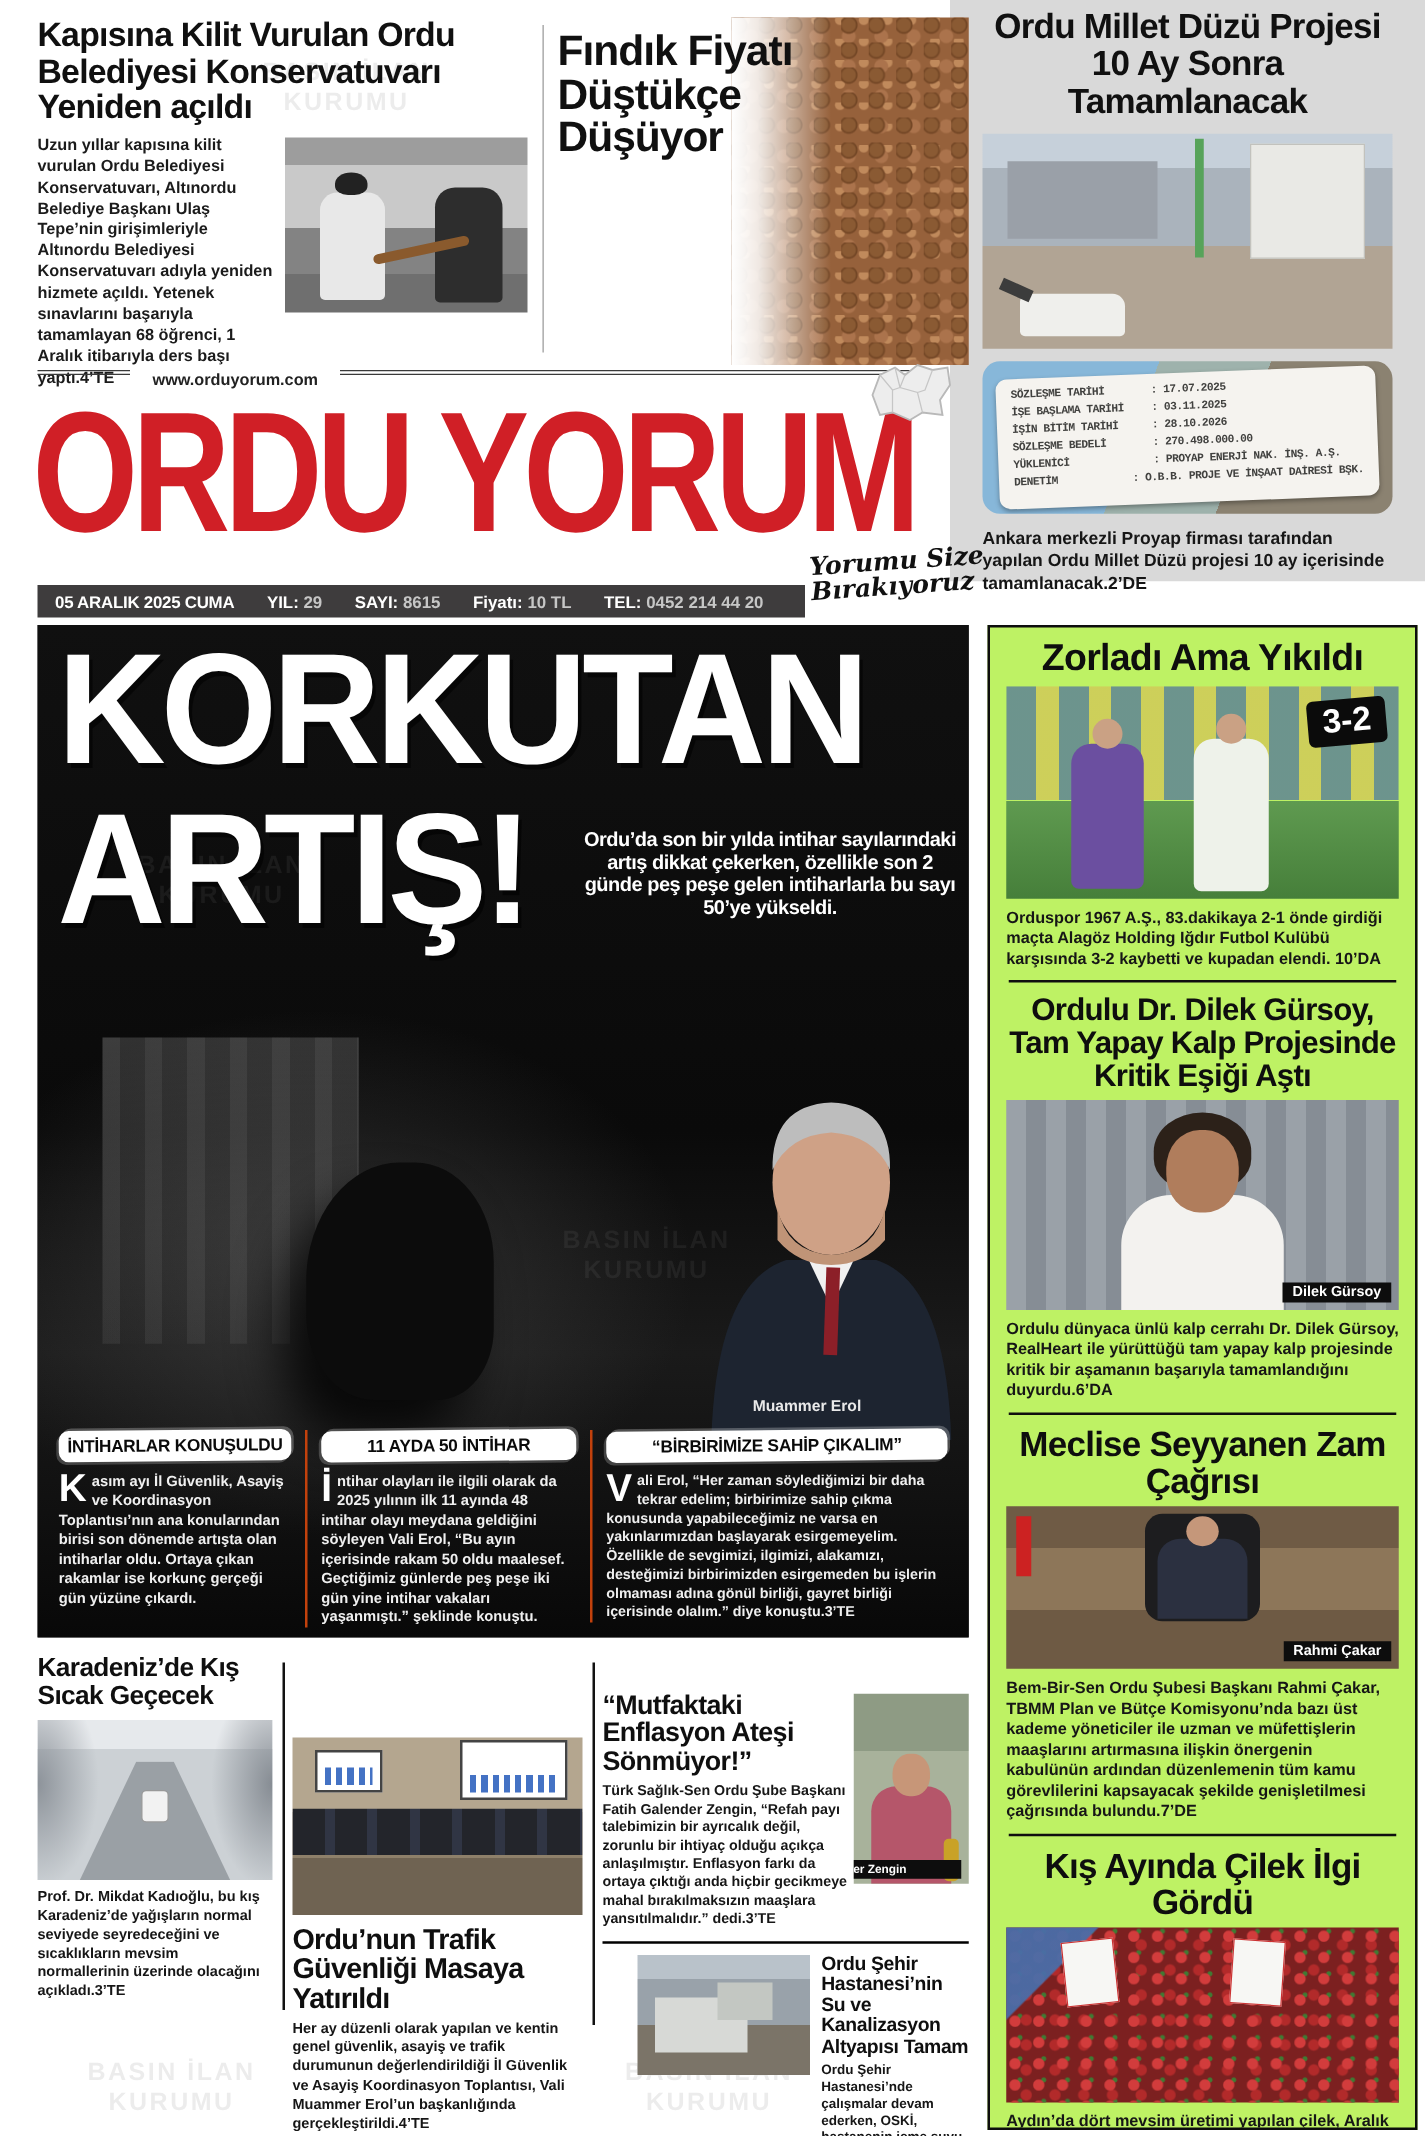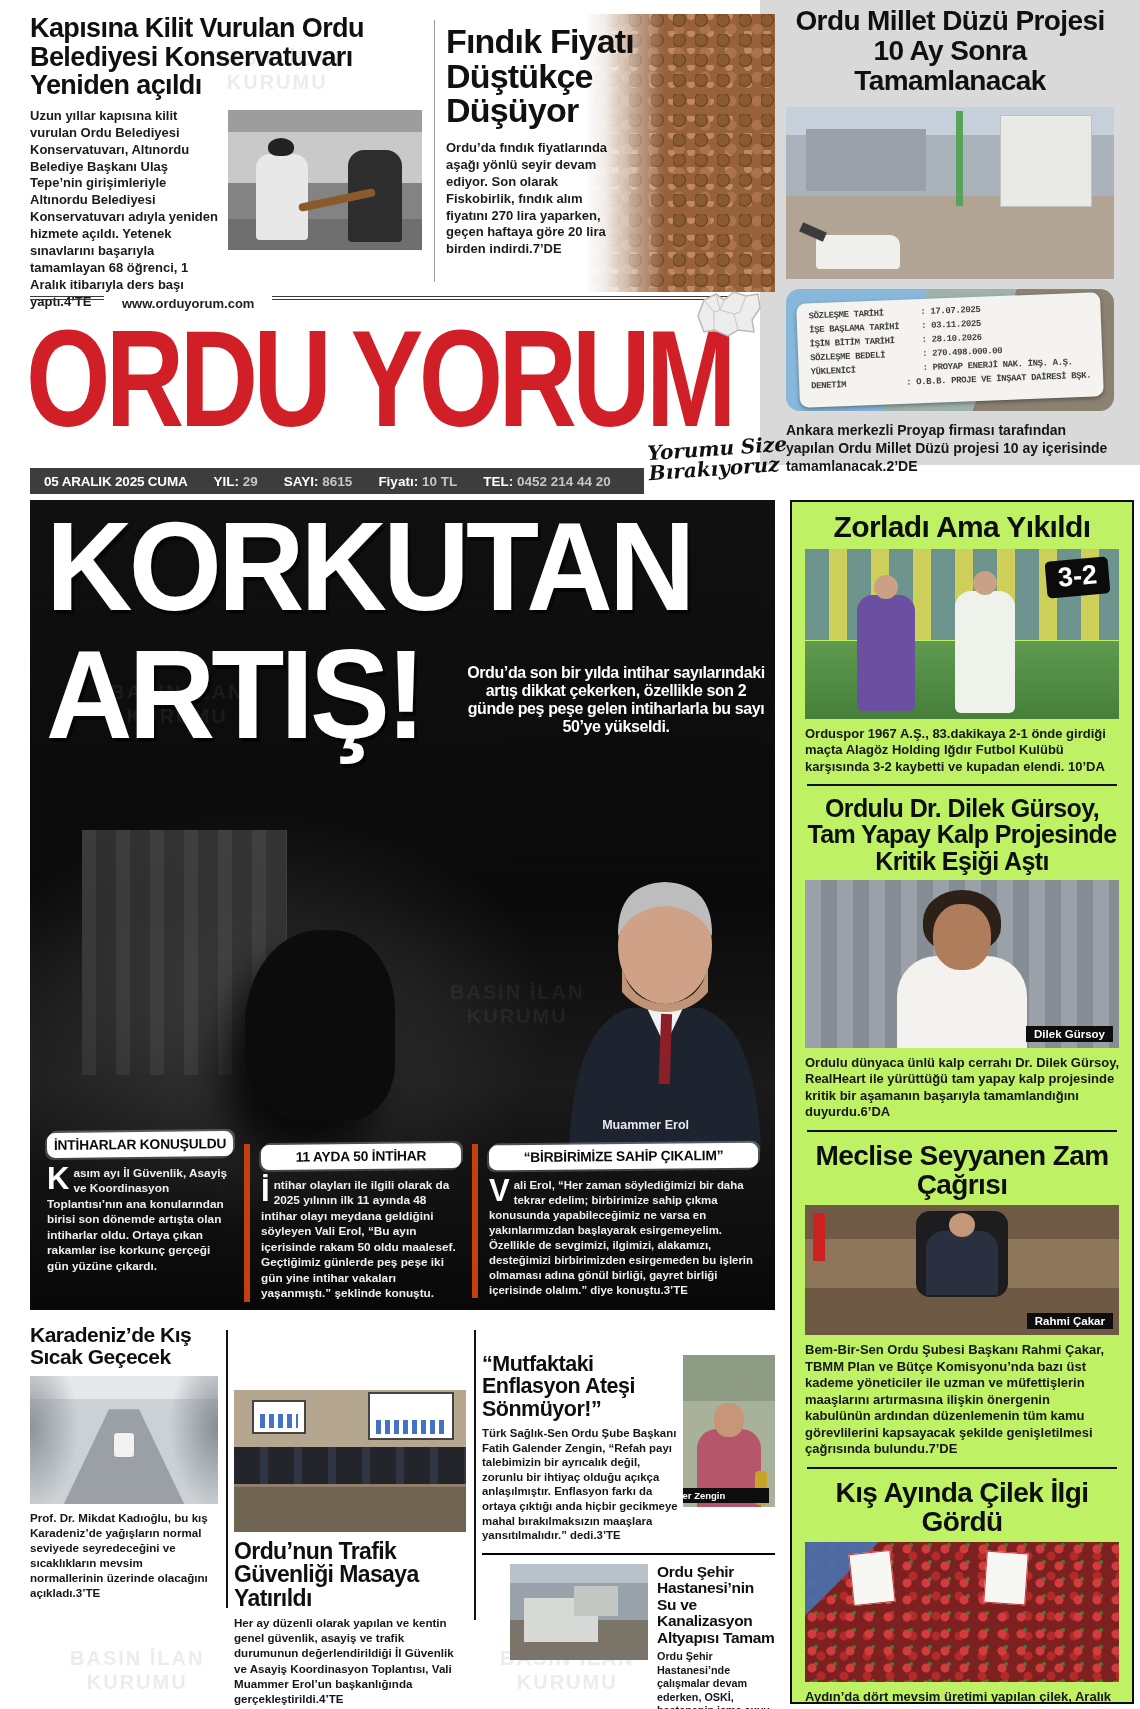--- a/index.html
+++ b/index.html
@@ -91,21 +91,21 @@
   .k1,.k2 { position:absolute; left:16px; color:#fff; font-weight:900; letter-spacing:-4px; line-height:1;
             transform:scaleX(.95); transform-origin:left top; text-shadow:3px 4px 0 rgba(0,0,0,.55); }
   .k1 { top:4px; font-size:126px; }
   .k2 { top:132px; font-size:126px; }
   .hero-sub { position:absolute; right:8px; top:164px; width:302px; text-align:center;
               color:#fff; font-size:16px; line-height:1.13; font-weight:800; letter-spacing:-.4px; }
   .portrait { position:absolute; right:4px; top:296px; width:212px; height:356px; }
   .hero-cap { position:absolute; right:86px; top:618px; color:#e9e9e9; font-size:12.5px; font-weight:700; }
   .hero-boxes { position:absolute; left:6px; right:6px; bottom:8px; display:flex; align-items:flex-start; }
   .hbox { padding:0 11px; }
-  .hbox + .hbox { border-left:6px solid #c2410c;margin-top:12px; }
+  .hbox + .hbox { border-left:2px solid #c2410c; }
   .hbox.b1 { width:208px; } .hbox.b2 { width:228px; } .hbox.b3 { width:297px; }
   .hbox-title { background:#fff; color:#0a0a0a; border-radius:8px; padding:5px 6px; font-size:13.8px;
                 font-weight:800; text-align:center; letter-spacing:-.2px; transform:rotate(-.6deg);
                 box-shadow:2px -2px 0 rgba(255,255,255,.25), -2px 2px 0 rgba(255,255,255,.2); }
   .hbox-body { margin-top:9px; color:#f0f0f0; font-size:11.8px; line-height:1.32; font-weight:600; }
   .hbox-body::first-letter { float:left; font-size:31px; line-height:24px; font-weight:800; margin:1px 4px 0 0; color:#fff; }
   .hbox.b3 .hbox-body { font-size:11.4px; }
 
   
   .rightcol { position:absolute; left:790px; top:500px; width:344px; height:1204px;
@@ -221,21 +221,20 @@
             <div class="saz"></div>
         </div>
       </div>
     </article>
 
     <div class="vdiv vd1"></div>
 
     <article class="t-art t2">
       <div class="photo ph-hazel"></div>
       <h2>Fındık Fiyatı Düştükçe Düşüyor</h2>
-      <p class="body">Ordu’da fındık fiyatlarında aşağı yönlü seyir devam ediyor. Son olarak Fiskobirlik, fındık alım fiyatını 270 lira yaparken, geçen haftaya göre 20 lira birden indirdi.7’DE</p>
     </article>
   </header>
 
   <article class="t3">
     <h2>Ordu Millet Düzü Projesi 10 Ay Sonra Tamamlanacak</h2>
     <div class="photo ph-constr">
       <div class="bldg2"></div>
         <div class="bldg1"></div>
         <div class="crane"></div>
         <div class="digger"></div>

